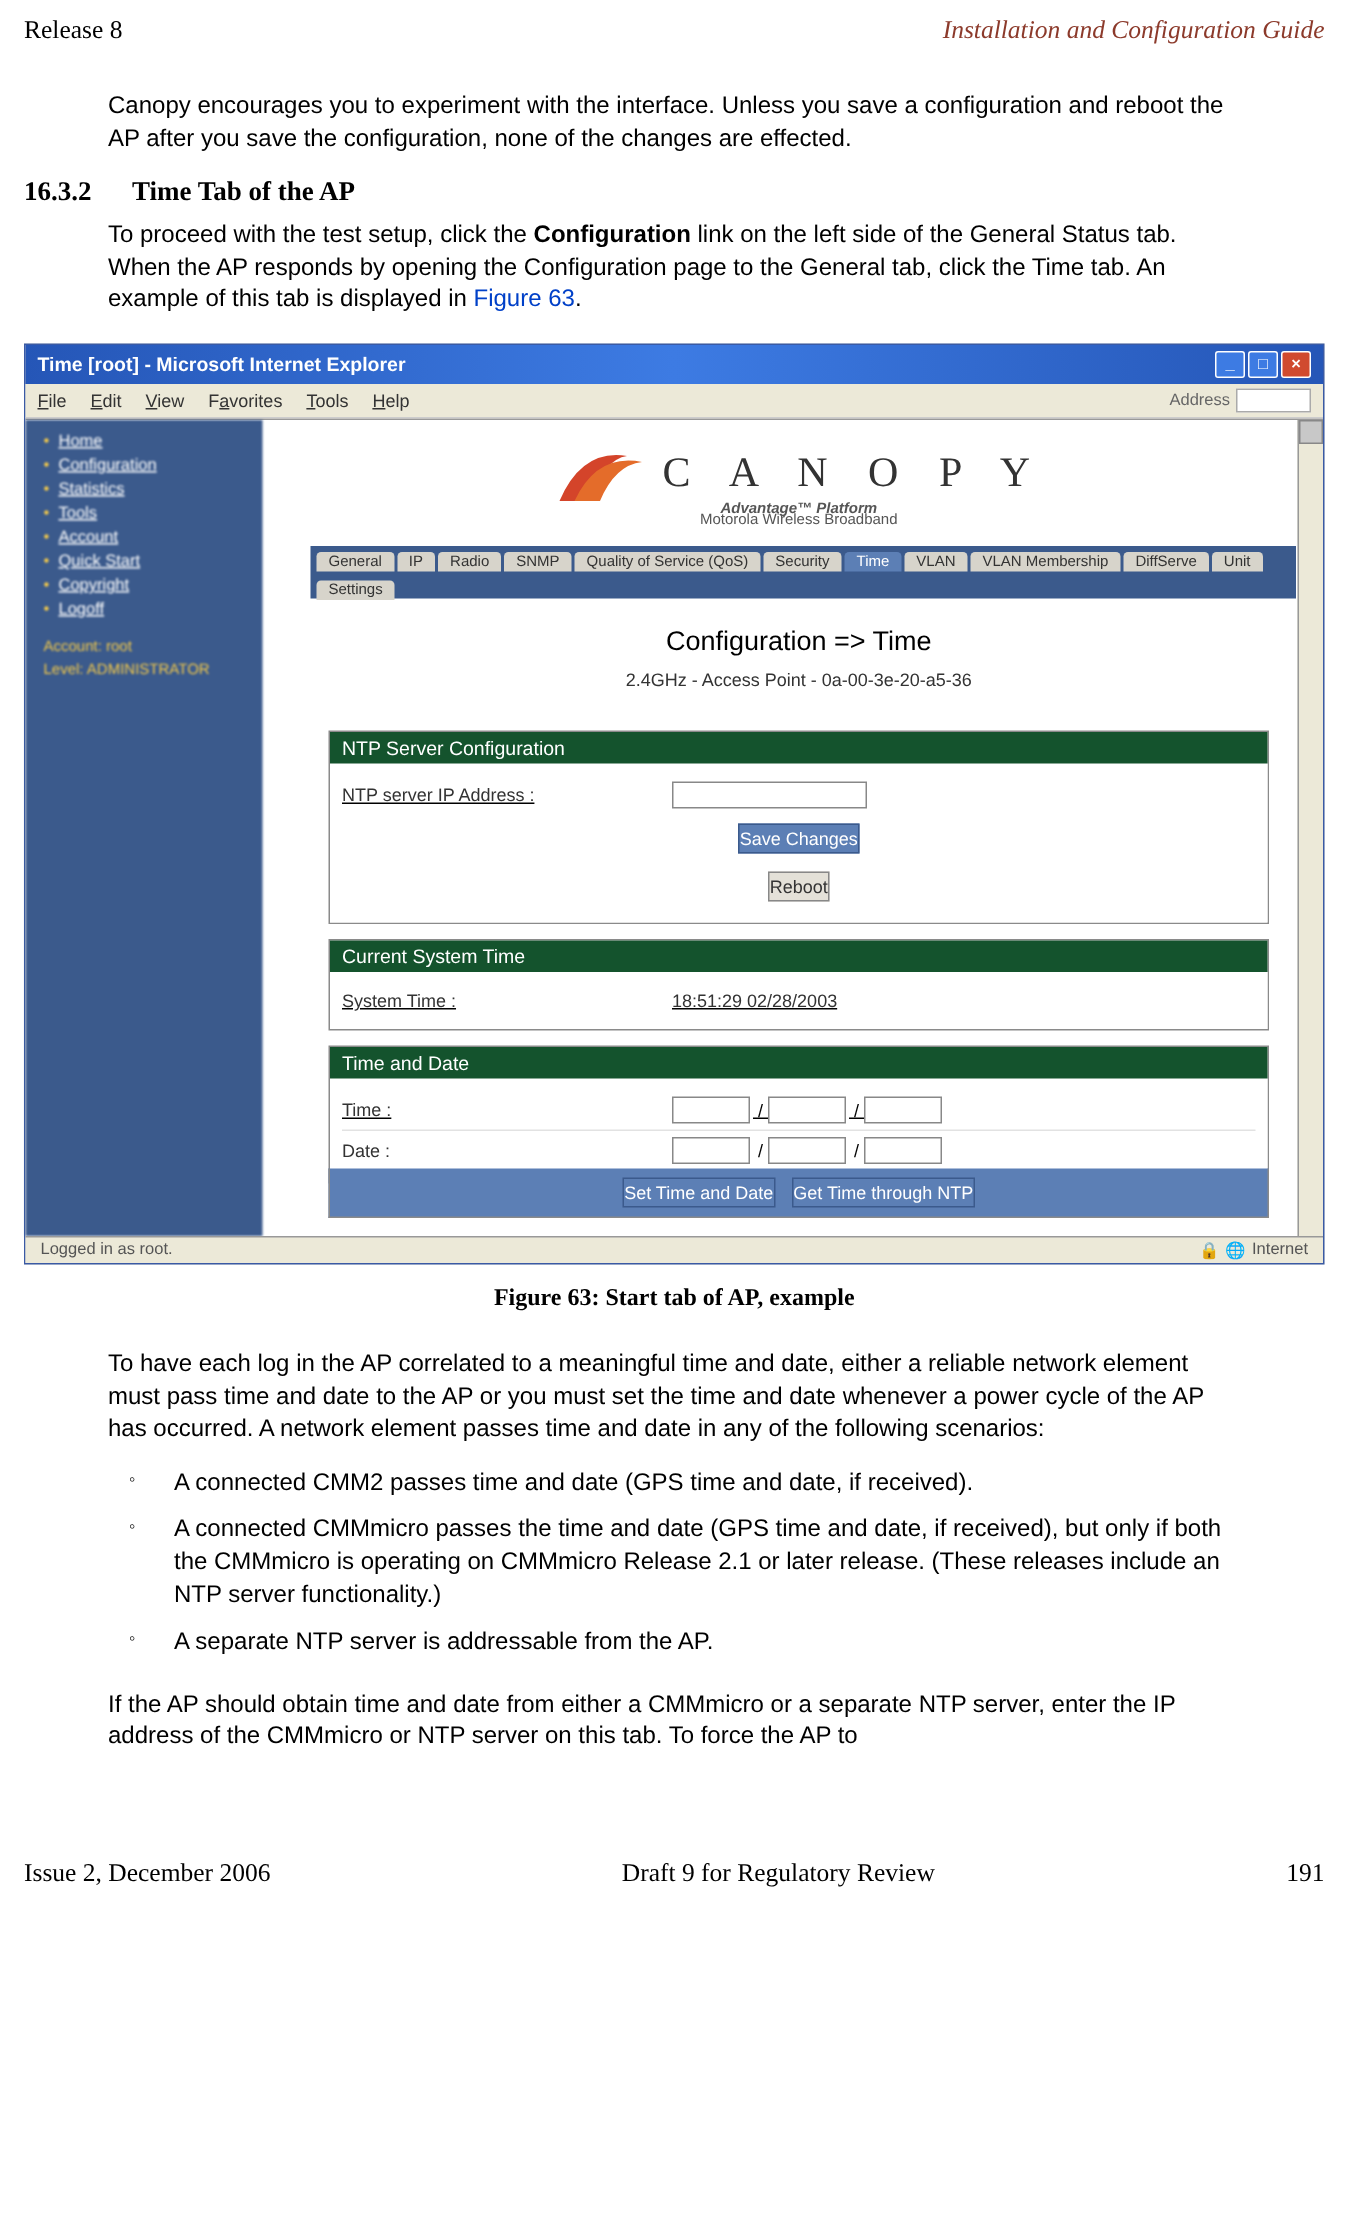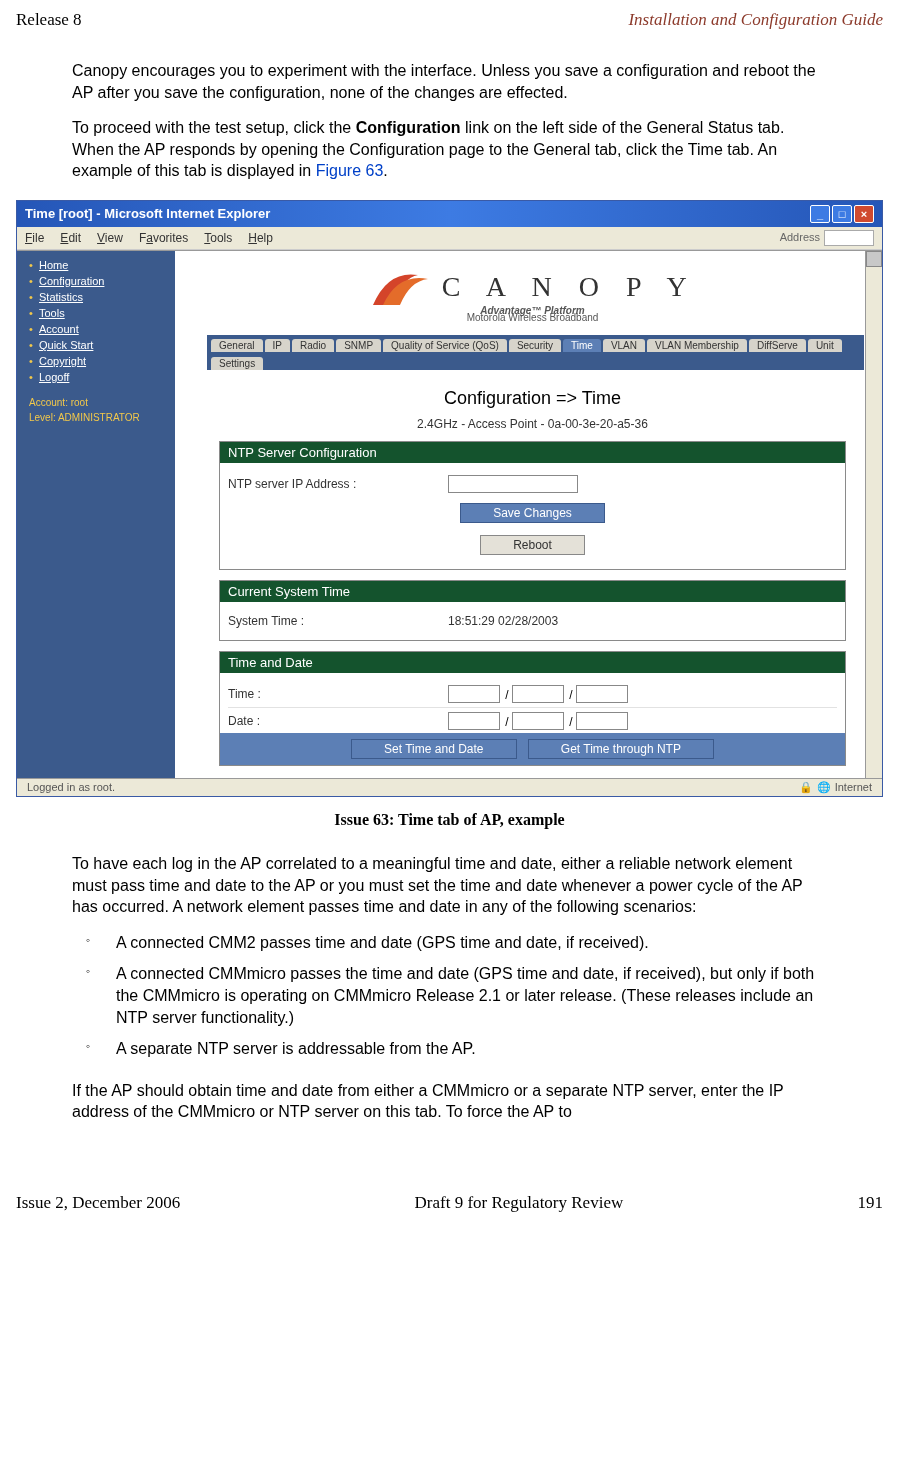--- a/index.html
+++ b/index.html
@@ -40,51 +40,54 @@
   .ie-main { flex: 1; padding: 8px 36px 12px 12px; background: #fff; }
   .logo-area { text-align: center; padding: 6px 0 12px; }
   .logo-text { font-family: "Times New Roman", serif; letter-spacing: 10px; font-size: 28px; color: #333; display:inline-block; vertical-align:middle; filter: blur(0.4px);}
   .logo-swoosh { display:inline-block; width:70px; height:44px; vertical-align:middle; }
   .logo-sub { font-size: 10px; color: #555; letter-spacing: 0; margin-top: -4px; filter: blur(0.5px);}
   .tabs { background: #3b5a8c; padding: 4px 4px 0; display: flex; flex-wrap: wrap; gap: 2px; margin-left: -12px; margin-right:-18px; filter: blur(0.5px); }
   .tab { background: #d7d4cb; padding: 1px 8px; font-size: 10px; color: #333; border-top-left-radius: 3px; border-top-right-radius: 3px; white-space: nowrap; }
   .tab.active { background: #5c7fb5; color: #fff; }
   .tab-row2 { margin-top:2px; width:100%; }
   .page-title { text-align: center; padding: 18px 0 8px; font-size: 18px; font-family: Arial; filter: blur(0.3px); }
-  .device-info { text-align: center; font-size: 12px; color: #333; padding-bottom: 10px; filter: blur(0.5px); }
+  .device-info { text-align: center; font-size: 12px; color: #333; padding-bottom: 27px; filter: blur(0.5px); }
   .panel { border: 1px solid #8a8a8a; margin-bottom: 10px; }
   .panel-h { background: #14532d; color: #fff; padding: 3px 8px; font-size: 13px; filter: blur(0.4px);}
   .panel-b { padding: 8px; background: #fff; }
   .row { display: flex; align-items: center; padding: 4px 0; border-top: 1px solid #e2e2e2; }
-  .row:first-child { border-top: none; }
+  .row:first-child { border-top: none; text-decoration: underline; }
   .row .lbl { width: 220px; font-size: 12px; color: #333; filter: blur(0.4px); }
   .row .val { font-size: 12px; color: #333; filter: blur(0.4px); }
   .row .inputs input { width: 52px; height: 18px; border: 1px solid #888; margin-right: 2px; }
   .row .ipbox { width: 130px; height: 18px; border: 1px solid #888; background:#fff; display:inline-block; }
   .btns { text-align: center; padding: 6px 0; }
-  .btn { display: inline-block; padding: 2px 32px; font-size: 12px; border: 1px solid #888; margin: 0 4px; filter: blur(0.3px);}
+  .btn { display: inline-block; padding: 2px 0; font-size: 12px; border: 1px solid #888; margin: 0 4px; filter: blur(0.3px);}
   .btn.blue { background: #5c7fb5; color: #fff; border-color:#3b5a8c; }
   .btn.gray { background: #e4e1d8; color: #333; }
   .bottom-btns { background: #5c7fb5; padding: 6px; text-align: center; margin-top:-10px; border:1px solid #8a8a8a; border-top:none; }
   .ie-status { background: #ece9d8; border-top: 1px solid #999; padding: 2px 10px; display: flex; justify-content: space-between; align-items: center; font-size: 11px; color: #555; filter: blur(0.5px);}
   .ie-status .zone { display: flex; align-items: center; gap: 4px; }
   .ie-status .lock { color:#a88a20; }
 </style>
 </head>
 <body>
 
 <div class="page">
   <div class="header">
     <span>Release 8</span>
     <span class="right">Installation and Configuration Guide</span>
   </div>
 
   <div class="content">
     <p class="para">Canopy encourages you to experiment with the interface. Unless you save a configuration and reboot the AP after you save the configuration, none of the changes are effected.</p>
 
+    <p class="section-num">
+      <span class="num">16.3.2</span><span>Time Tab of the AP</span>
+    </p>
 
     <p class="para">
       <span>To proceed with the test setup, click the </span><b>Configuration</b><span> link on the left side of the General Status tab. When the AP responds by opening the Configuration page to the General tab, click the Time tab. An example of this tab is displayed in </span><span class="link">Figure 63</span><span>.</span>
     </p>
 
     <div class="ie-window">
       <div class="ie-title">
         <span>Time [root] - Microsoft Internet Explorer</span>
         <span class="ie-winbtns">
           <span class="ie-winbtn">_</span>
@@ -199,21 +202,21 @@
       <div class="ie-status">
         <span>Logged in as root.</span>
         <span class="zone">
             <span class="lock">🔒</span> 
             <span>🌐</span> 
             <span>Internet</span>
           </span>
       </div>
     </div>
 
-    <p class="fig-caption">Issue 63: Time tab of AP, example</p>
+    <p class="fig-caption">Figure 63: Start tab of AP, example</p>
 
     <p class="para">To have each log in the AP correlated to a meaningful time and date, either a reliable network element must pass time and date to the AP or you must set the time and date whenever a power cycle of the AP has occurred. A network element passes time and date in any of the following scenarios:</p>
 
     <ul class="bullets">
       <li>A connected CMM2 passes time and date (GPS time and date, if received).</li>
       <li>A connected CMMmicro passes the time and date (GPS time and date, if received), but only if both the CMMmicro is operating on CMMmicro Release 2.1 or later release. (These releases include an NTP server functionality.)</li>
       <li>A separate NTP server is addressable from the AP.</li>
     </ul>
 
     <p class="para">If the AP should obtain time and date from either a CMMmicro or a separate NTP server, enter the IP address of the CMMmicro or NTP server on this tab. To force the AP to</p>

